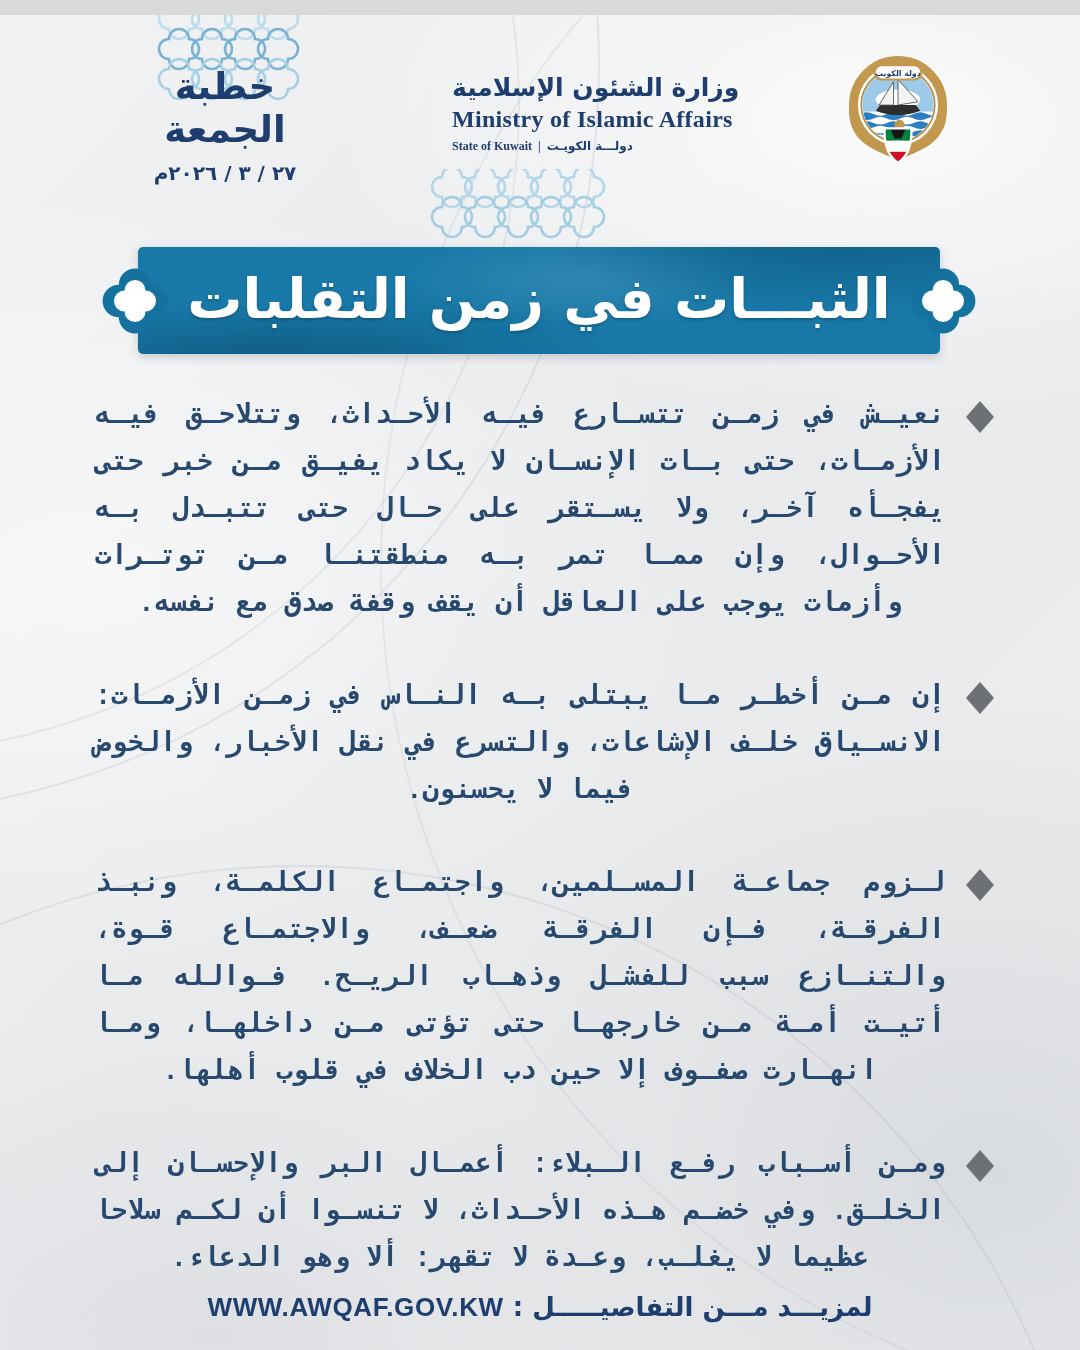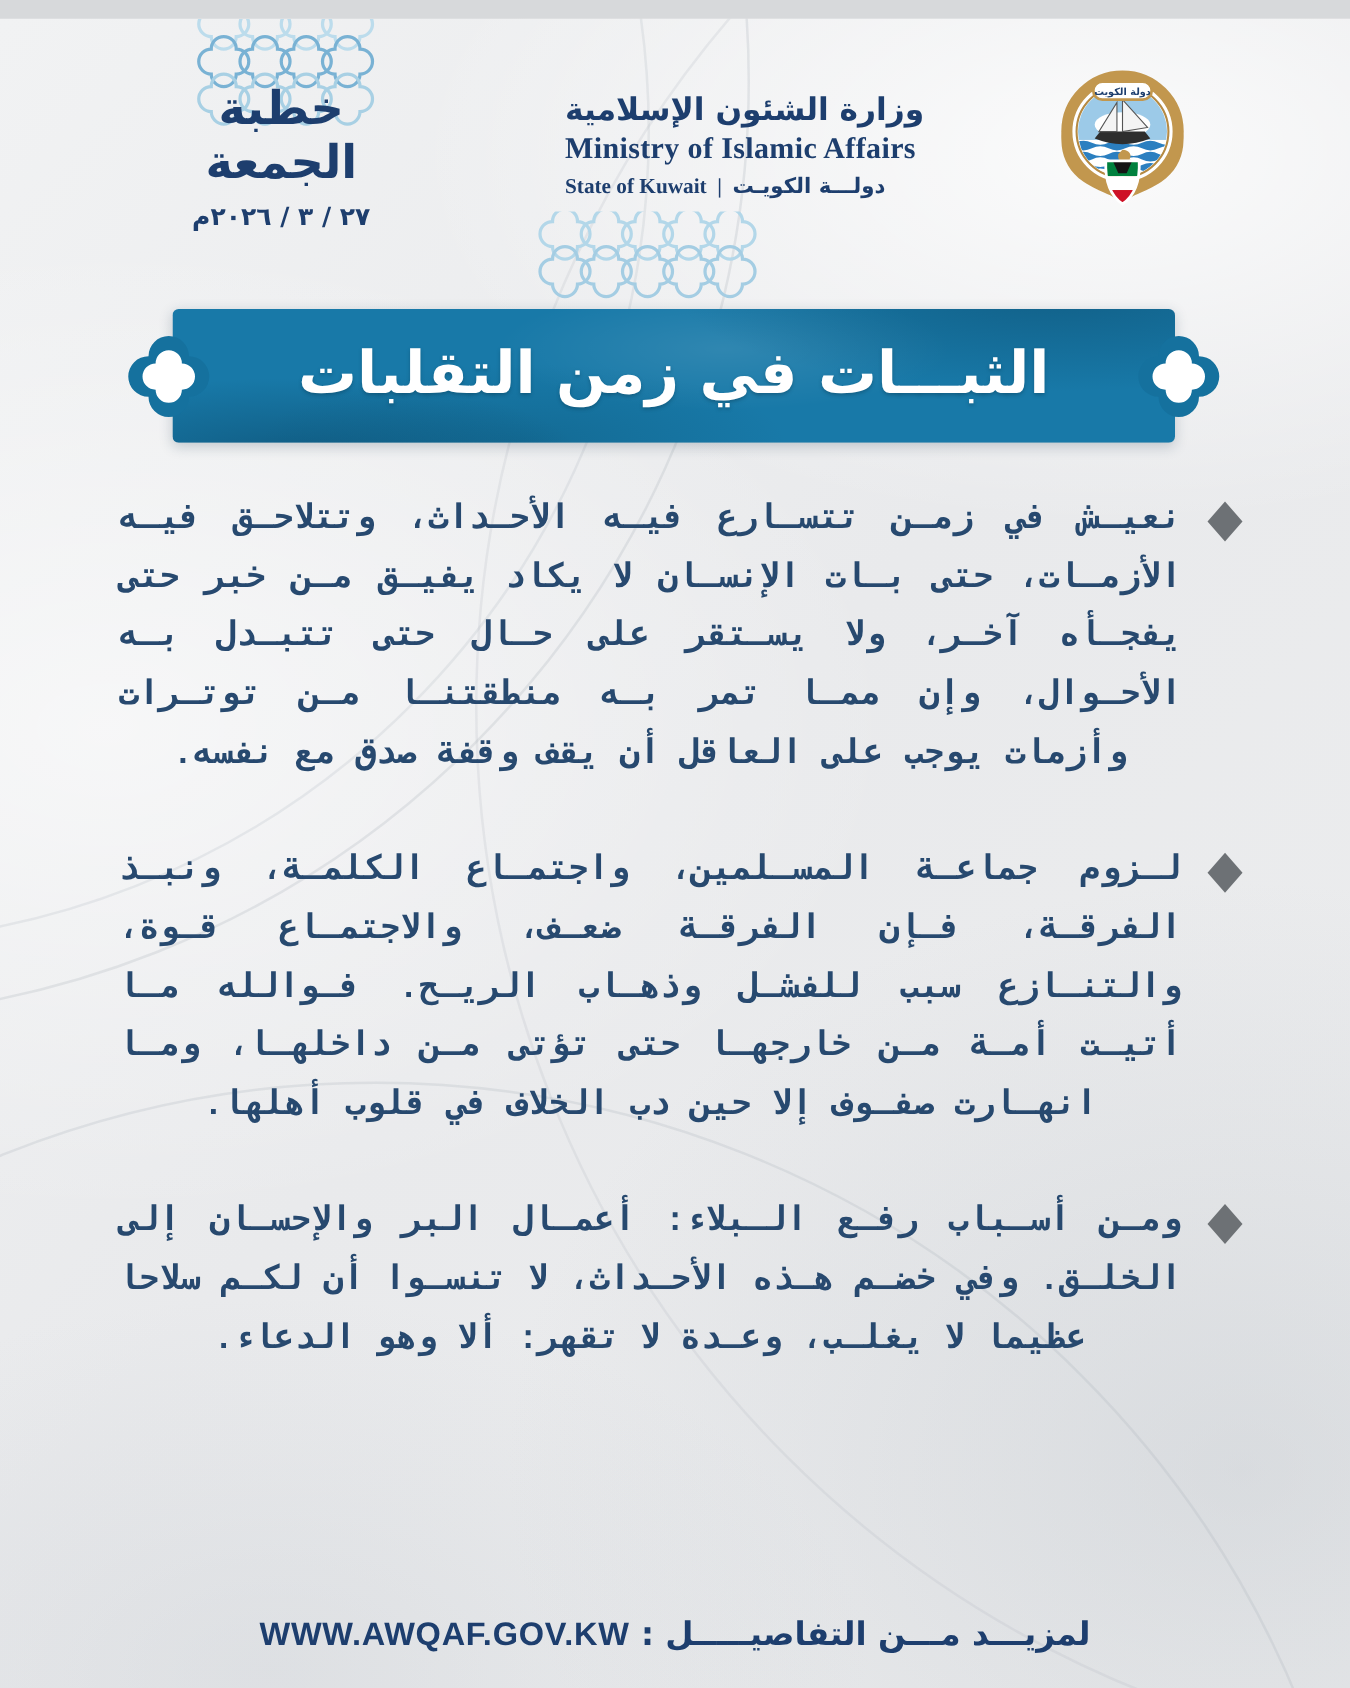--- a/index.html
+++ b/index.html
@@ -22,21 +22,21 @@
   .swirl.s4 { width:1600px; height:1600px; left:-500px; bottom:-1100px; border-color:rgba(170,178,186,.25); }
 
   
   .sermon-head { position:absolute; top:50px; right:750px; left:120px; text-align:center; color:#1d3e6e; }
   .sermon-label { font-size:37px; font-weight:700; letter-spacing:1px; }
   .sermon-date { margin-top:10px; font-size:20px; font-weight:600; }
 
   .ministry-block { position:absolute; top:58px; left:452px; width:384px; text-align:left; color:#1d3e6e; direction:ltr; }
   .ministry-ar { font-size:25px; font-weight:700; direction:rtl; }
   .ministry-en { font-size:24px; font-weight:700; font-family:"Liberation Serif","DejaVu Serif",serif; margin-top:4px; letter-spacing:.3px; }
-  .country-line { font-size:17px; margin-top:6px; font-family:"Liberation Serif","DejaVu Serif",serif; font-weight:600; }
+  .country-line { font-size:12px; margin-top:6px; font-family:"Liberation Serif","DejaVu Serif",serif; font-weight:600; }
   .country-line .ar { font-family:"DejaVu Sans",sans-serif; font-weight:700; }
 
   .emblem { position:absolute; left:842px; top:40px; width:112px; height:118px; }
 
   
   .pat { position:absolute; pointer-events:none; }
   .pat-topleft { left:155px; top:0; }
   .pat-center { left:430px; top:154px; z-index:1; }
 
   
@@ -46,21 +46,21 @@
     background:
       radial-gradient(ellipse 320px 90px at 12% 112%, rgba(8,62,92,.50), rgba(8,62,92,0) 72%),
       radial-gradient(ellipse 420px 110px at 88% -12%, rgba(8,62,92,.42), rgba(8,62,92,0) 72%),
       radial-gradient(ellipse 260px 70px at 55% 30%, rgba(255,255,255,.10), rgba(255,255,255,0) 70%),
       radial-gradient(ellipse 300px 90px at 35% 100%, rgba(10,80,112,.35), rgba(10,80,112,0) 70%),
       #1879a8;
     box-shadow:0 3px 10px rgba(30,60,80,.22);
   }
   .banner-title {
     width:100%; height:107px; line-height:104px; text-align:center;
-    color:#ffffff; font-size:47px; font-weight:800; letter-spacing:0;
+    color:#ffffff; font-size:55px; font-weight:800; letter-spacing:0;
     text-shadow:0 2px 3px rgba(10,50,70,.35);
     white-space:nowrap;
   }
   .ornament { position:absolute; width:76px; height:76px; top:248px; z-index:3; }
   .ornament.left  { left:97px; }
   .ornament.right { left:905px; }
 
   
   .content { position:absolute; top:378px; right:135px; left:95px; z-index:1; direction:rtl; }
   .para { position:relative; margin-bottom:46px; }
@@ -204,20 +204,26 @@
 
   <div class="content">
 
     <div class="para">
       <svg class="bullet" viewBox="0 0 30 34">
           <path d="M15 1 L29 17 L15 33 L1 17 Z" fill="#6d7175"></path>
         </svg>
       <div class="para-text">نعيـش في زمـن تتسـارع فيـه الأحـداث، وتتلاحـق فيـه الأزمـات، حتى بـات الإنسـان لا يكاد يفيـق مـن خبر حتى يفجـأه آخـر، ولا يسـتقر على حـال حتى تتبـدل بـه الأحـوال، وإن ممـا تمر بـه منطقتنـا مـن توتـرات وأزمات يوجب على العاقل أن يقف وقفة صدق مع نفسه.</div>
     </div>
 
+    <div class="para">
+      <svg class="bullet" viewBox="0 0 30 34">
+          <path d="M15 1 L29 17 L15 33 L1 17 Z" fill="#6d7175"></path>
+        </svg>
+      <div class="para-text">إن مـن أخطـر مـا يبتلى بـه النـاس في زمـن الأزمـات: الانسـياق خلـف الإشاعات، والتسرع في نقل الأخبار، والخوض فيما لا يحسنون.</div>
+    </div>
 
 
     <div class="para">
       <svg class="bullet" viewBox="0 0 30 34">
           <path d="M15 1 L29 17 L15 33 L1 17 Z" fill="#6d7175"></path>
         </svg>
       <div class="para-text">لـزوم جماعـة المسـلمين، واجتمـاع الكلمـة، ونبـذ الفرقـة، فـإن الفرقـة ضعـف، والاجتمـاع قـوة، والتنـازع سبب للفشـل وذهـاب الريـح. فـوالله مـا أتيـت أمـة مـن خارجهـا حتى تؤتى مـن داخلهـا، ومـا انهـارت صفـوف إلا حين دب الخلاف في قلوب أهلها.</div>
     </div>
 
     <div class="para">

